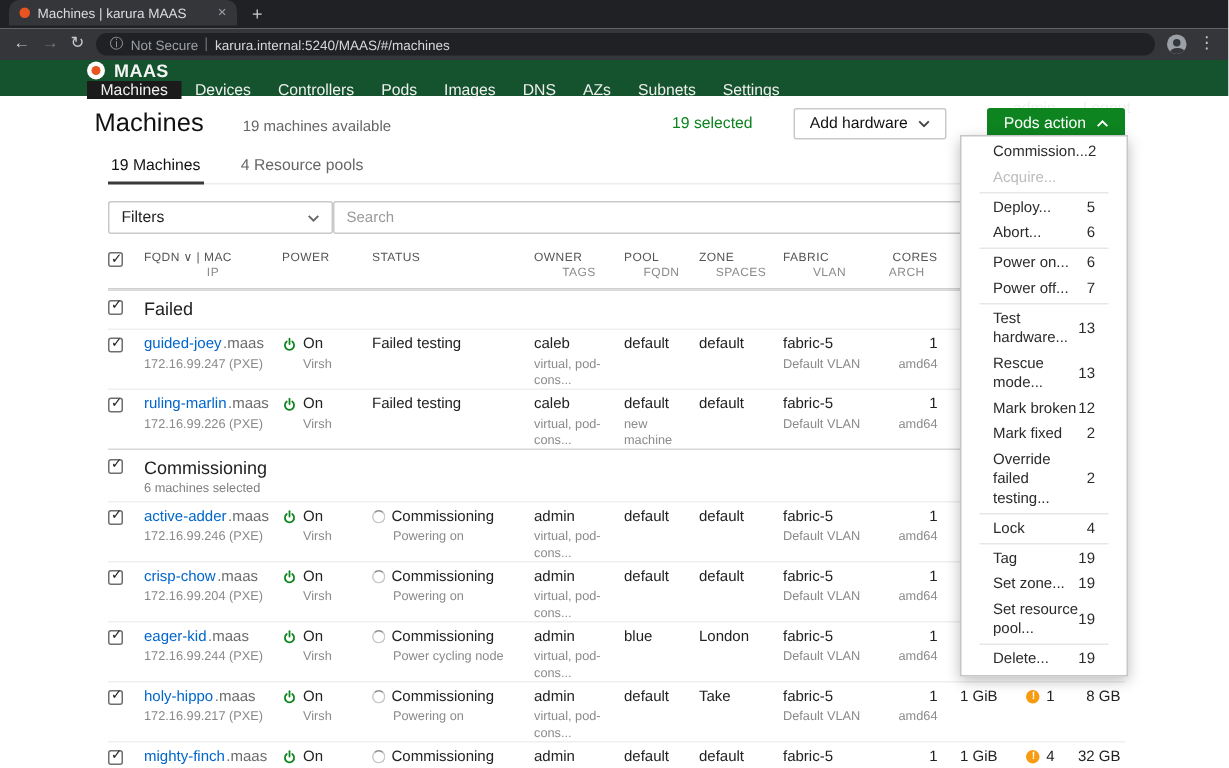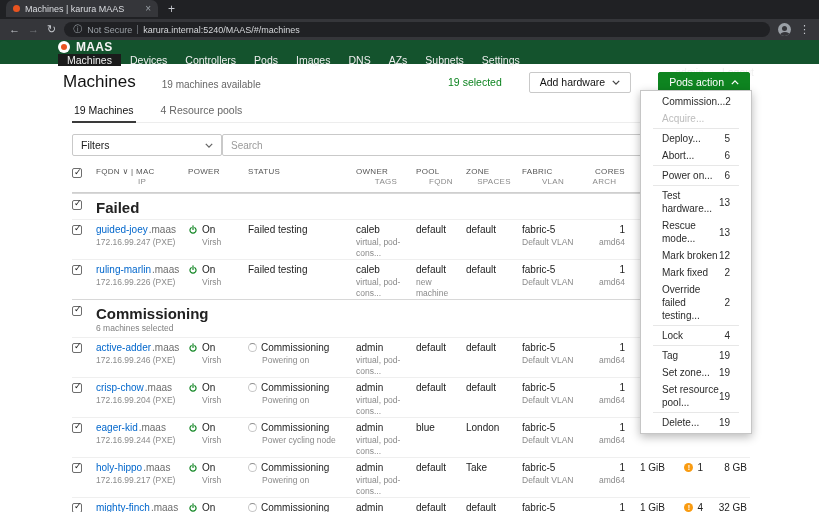--- a/index.html
+++ b/index.html
@@ -63,21 +63,21 @@
   .trow{display:grid;grid-template-columns:24px 92px 60px 108px 60px 50px 56px 62px 44px 40px 38px 44px;align-items:start;}
   .thead{border-bottom:1px solid #cfcfcf;padding:3px 0 4px;}
   .th{font-size:8px;color:#555;letter-spacing:.3px;line-height:1.3;}
   .th .l2{color:#8a8a8a;text-align:center;}
   .num{text-align:right;padding-right:3px;}
   .cbx{display:inline-block;width:10px;height:10px;border:1px solid #6e6e6e;border-radius:2px;background:#fff;position:relative;}
   .cbx.checked::after{content:"\2713";position:absolute;left:1px;top:-2.5px;font-size:9px;color:#1a1a1a;font-weight:bold;}
   .cbx-cell{padding-top:1px;}
 
   .group-row{border-top:1px solid #d8d8d8;padding:5px 0 3px;min-height:26px;}
-  .group-name{font-weight:bold;font-size:15px;color:#222;}
+  .group-name{font-weight:normal;font-size:12px;color:#222;}
   .group-sub{font-size:8.5px;color:#808080;line-height:1.3;margin-top:1px;}
   .group-dash{color:#666;font-size:10px;padding-top:2px;}
 
   .mrow{border-top:1px solid #efefef;padding:4px 0 0;min-height:27px;}
   .cell-main{font-size:10px;color:#222;line-height:12px;display:flex;align-items:center;gap:4px;}
   .num .cell-main{justify-content:flex-end;}
   .cell-sub{font-size:8.5px;color:#8a8a8a;line-height:11px;margin-top:1px;}
   .cell-sub.indent{padding-left:14px;}
   .num .cell-sub{text-align:right;}
   .fqdn-link{color:var(--link,#0066cc);cursor:pointer;}
@@ -641,20 +641,24 @@
     </div>
     <div class="menu-item">
       <span class="mi-label">Abort...</span>
       <span class="count">6</span>
     </div>
     <div class="menu-divider"></div>
     <div class="menu-item">
       <span class="mi-label">Power on...</span>
       <span class="count">6</span>
     </div>
+    <div class="menu-item">
+      <span class="mi-label">Power off...</span>
+      <span class="count">7</span>
+    </div>
     <div class="menu-divider"></div>
     <div class="menu-item">
       <span class="mi-label">Test hardware...</span>
       <span class="count">13</span>
     </div>
     <div class="menu-item">
       <span class="mi-label">Rescue mode...</span>
       <span class="count">13</span>
     </div>
     <div class="menu-item">

